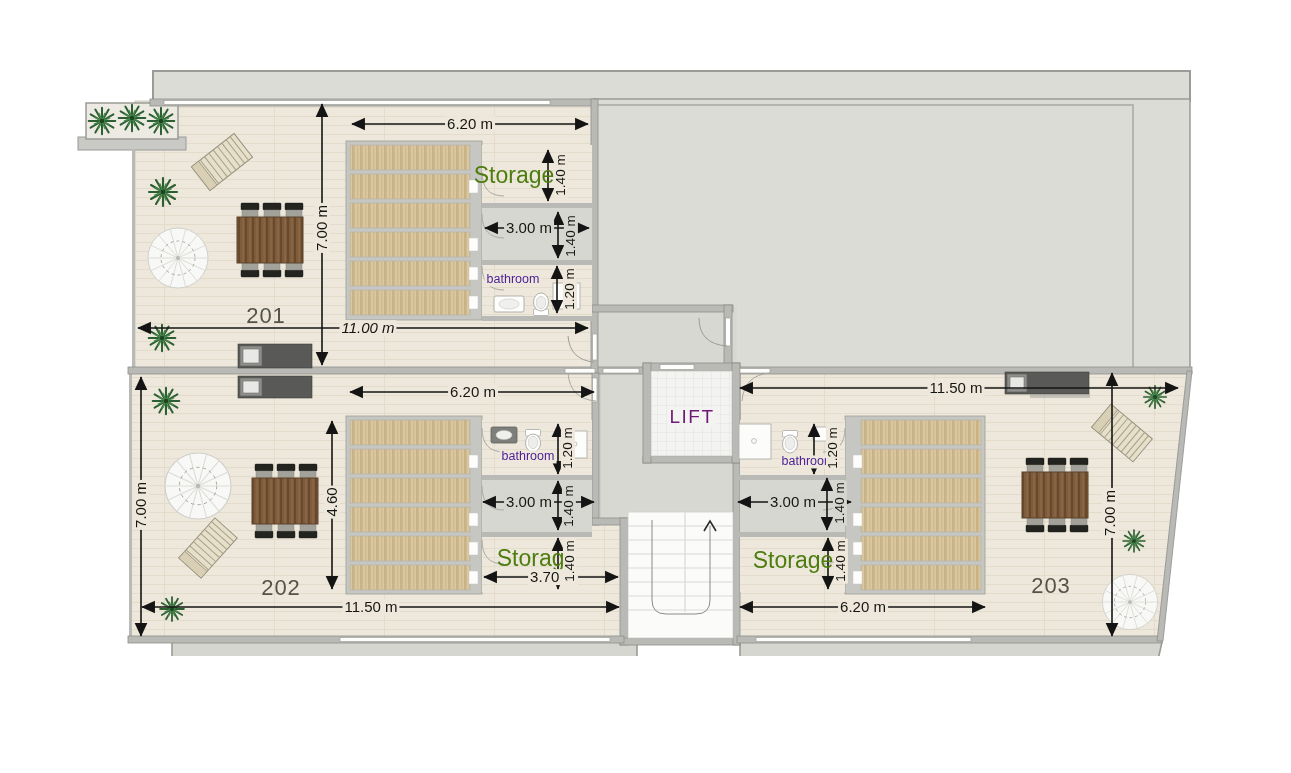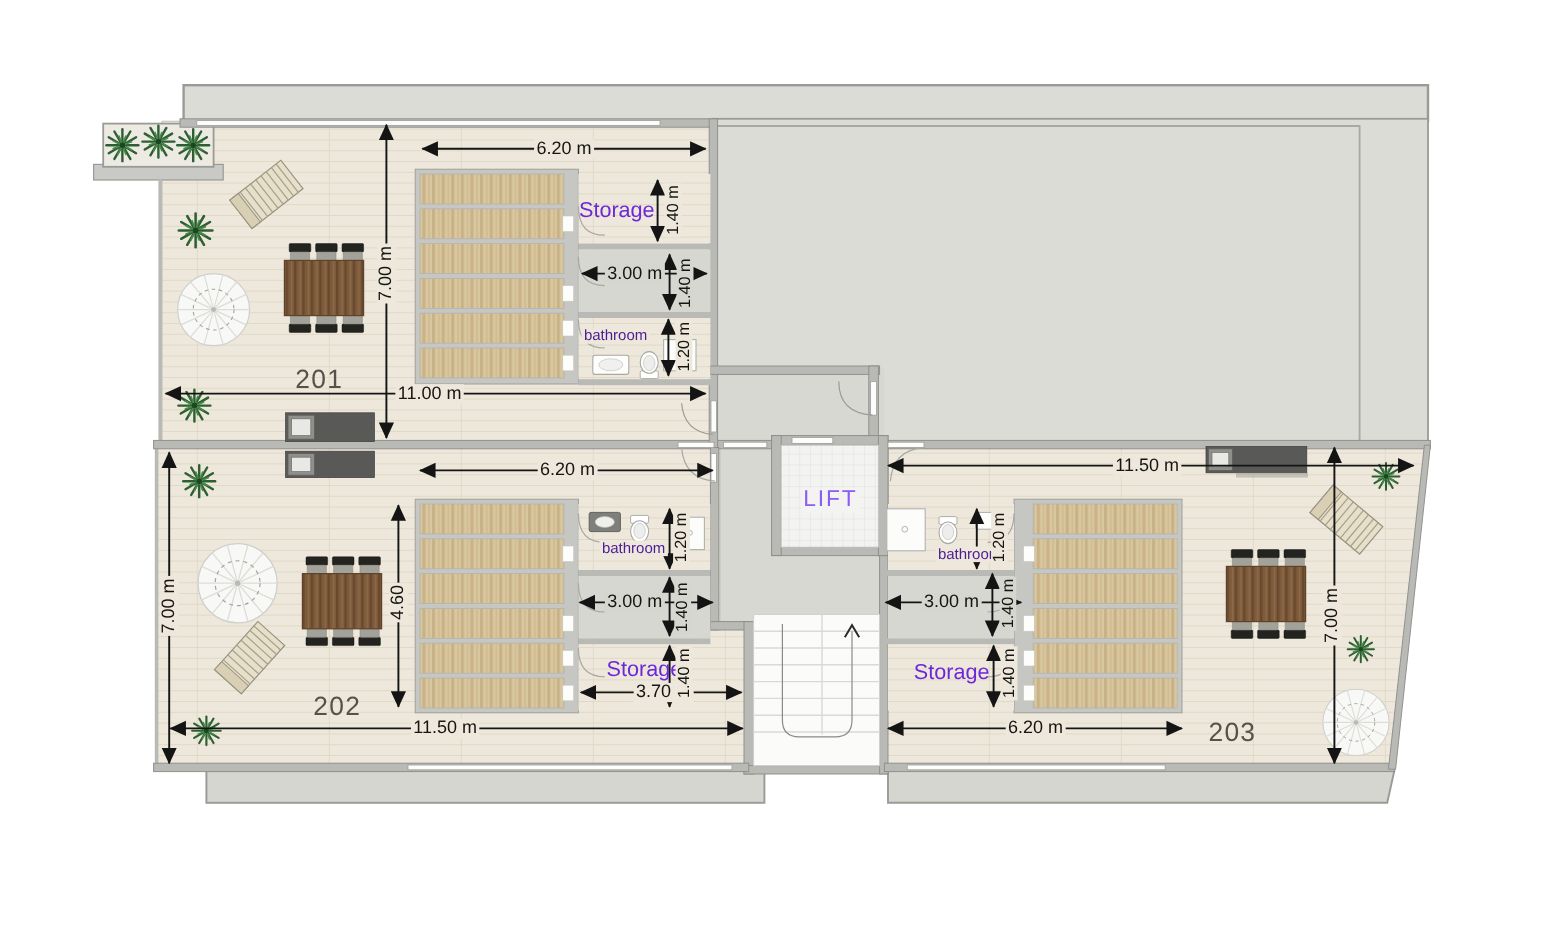--- a/index.html
+++ b/index.html
@@ -1,28 +1,28 @@
 <!DOCTYPE html>
 <html><head>
 <meta charset="utf-8">
 <style>
   html,body{margin:0;padding:0;background:#ffffff;}
-  #stage{position:relative;width:1291px;height:773px;background:#ffffff;overflow:hidden;
+  #stage{position:relative;width:1291px;height:656px;background:#ffffff;overflow:hidden;
          font-family:"Liberation Sans","DejaVu Sans",sans-serif;}
   #planSvg{position:absolute;left:0;top:0;}
   .lbl{position:absolute;white-space:nowrap;color:#161511;font-size:15px;line-height:1.05;
        transform:translate(-50%,-50%);padding:0 2px;z-index:5;}
   .rot{transform:translate(-50%,-50%) rotate(-90deg);}
   .creamBg{background:#ede8db;}
   .grayBg{background:#d6d6d1;}
   .tileBg{background:#f3f3f1;}
-  .roomName{color:#6d28d9;font-size:18px;}
+  .roomName{color:#4d7c0f;font-size:23px;}
   .bathName{color:#4c1d95;font-size:12.5px;}
   .unitNum{color:#55524a;font-size:22px;letter-spacing:1px;background:transparent;}
-  .liftName{color:#8b5cf6;font-size:19px;letter-spacing:1.5px;}
+  .liftName{color:#701a75;font-size:19px;letter-spacing:1.5px;}
   .small{font-size:13.5px;}
 </style>
 </head>
 <body>
 
 <div id="stage">
 
 <svg id="planSvg" width="1291" height="773" viewBox="0 0 1291 773">
   <defs>
     <marker id="ah" viewBox="0 0 10 10" refX="9" refY="5" markerWidth="9" markerHeight="9" orient="auto-start-reverse">
@@ -399,21 +399,21 @@
     <line x1="814" y1="424" x2="814" y2="474" marker-start="url(#ah)" marker-end="url(#ah)"></line>
     <line x1="738" y1="502" x2="851" y2="502" marker-start="url(#ah)" marker-end="url(#ah)"></line>
     <line x1="827" y1="478" x2="827" y2="530" marker-start="url(#ah)" marker-end="url(#ah)"></line>
     <line x1="828" y1="538" x2="828" y2="589" marker-start="url(#ah)" marker-end="url(#ah)"></line>
     <line x1="740" y1="607" x2="985" y2="607" marker-start="url(#ah)" marker-end="url(#ah)"></line>
   </g>
 </svg>
 
 <div class="lbl creamBg" style="left:470px;top:124px;">6.20 m</div>
 <div class="lbl rot creamBg" style="left:322px;top:228px;">7.00 m</div>
-<div class="lbl creamBg" style="left:358px;top:328px;">11.00 m</div>
+<div class="lbl creamBg" style="left:368px;top:328px;font-style:italic;">11.00 m</div>
 <div class="lbl roomName" style="left:514px;top:175px;background:transparent;">Storage</div>
 <div class="lbl rot small creamBg" style="left:561px;top:175px;">1.40 m</div>
 <div class="lbl grayBg" style="left:529px;top:228px;">3.00 m</div>
 <div class="lbl rot small grayBg" style="left:571px;top:236px;">1.40 m</div>
 <div class="lbl bathName creamBg" style="left:513px;top:280px;">bathroom</div>
 <div class="lbl rot small creamBg" style="left:570px;top:289px;">1.20 m</div>
 <div class="lbl unitNum" style="left:266px;top:316px;">201</div>
 
 <div class="lbl creamBg" style="left:473px;top:392px;">6.20 m</div>
 <div class="lbl rot creamBg" style="left:141px;top:505px;">7.00 m</div>
@@ -430,17 +430,17 @@
 
 <div class="lbl creamBg" style="left:956px;top:388px;">11.50 m</div>
 <div class="lbl rot creamBg" style="left:1110px;top:513px;">7.00 m</div>
 <div class="lbl bathName creamBg" style="left:808px;top:462px;">bathroom</div>
 <div class="lbl rot small creamBg" style="left:833px;top:448px;">1.20 m</div>
 <div class="lbl grayBg" style="left:793px;top:502px;">3.00 m</div>
 <div class="lbl rot small grayBg" style="left:840px;top:503px;">1.40 m</div>
 <div class="lbl roomName" style="left:793px;top:560px;background:transparent;">Storage</div>
 <div class="lbl rot small creamBg" style="left:841px;top:561px;">1.40 m</div>
 <div class="lbl creamBg" style="left:863px;top:607px;">6.20 m</div>
-<div class="lbl unitNum" style="left:1027px;top:586px;margin-top:24px;">203</div>
+<div class="lbl unitNum" style="left:1051px;top:586px;">203</div>
 
 <div class="lbl liftName tileBg" style="left:692px;top:417px;">LIFT</div>
 
 </div>
 
 </body></html>

